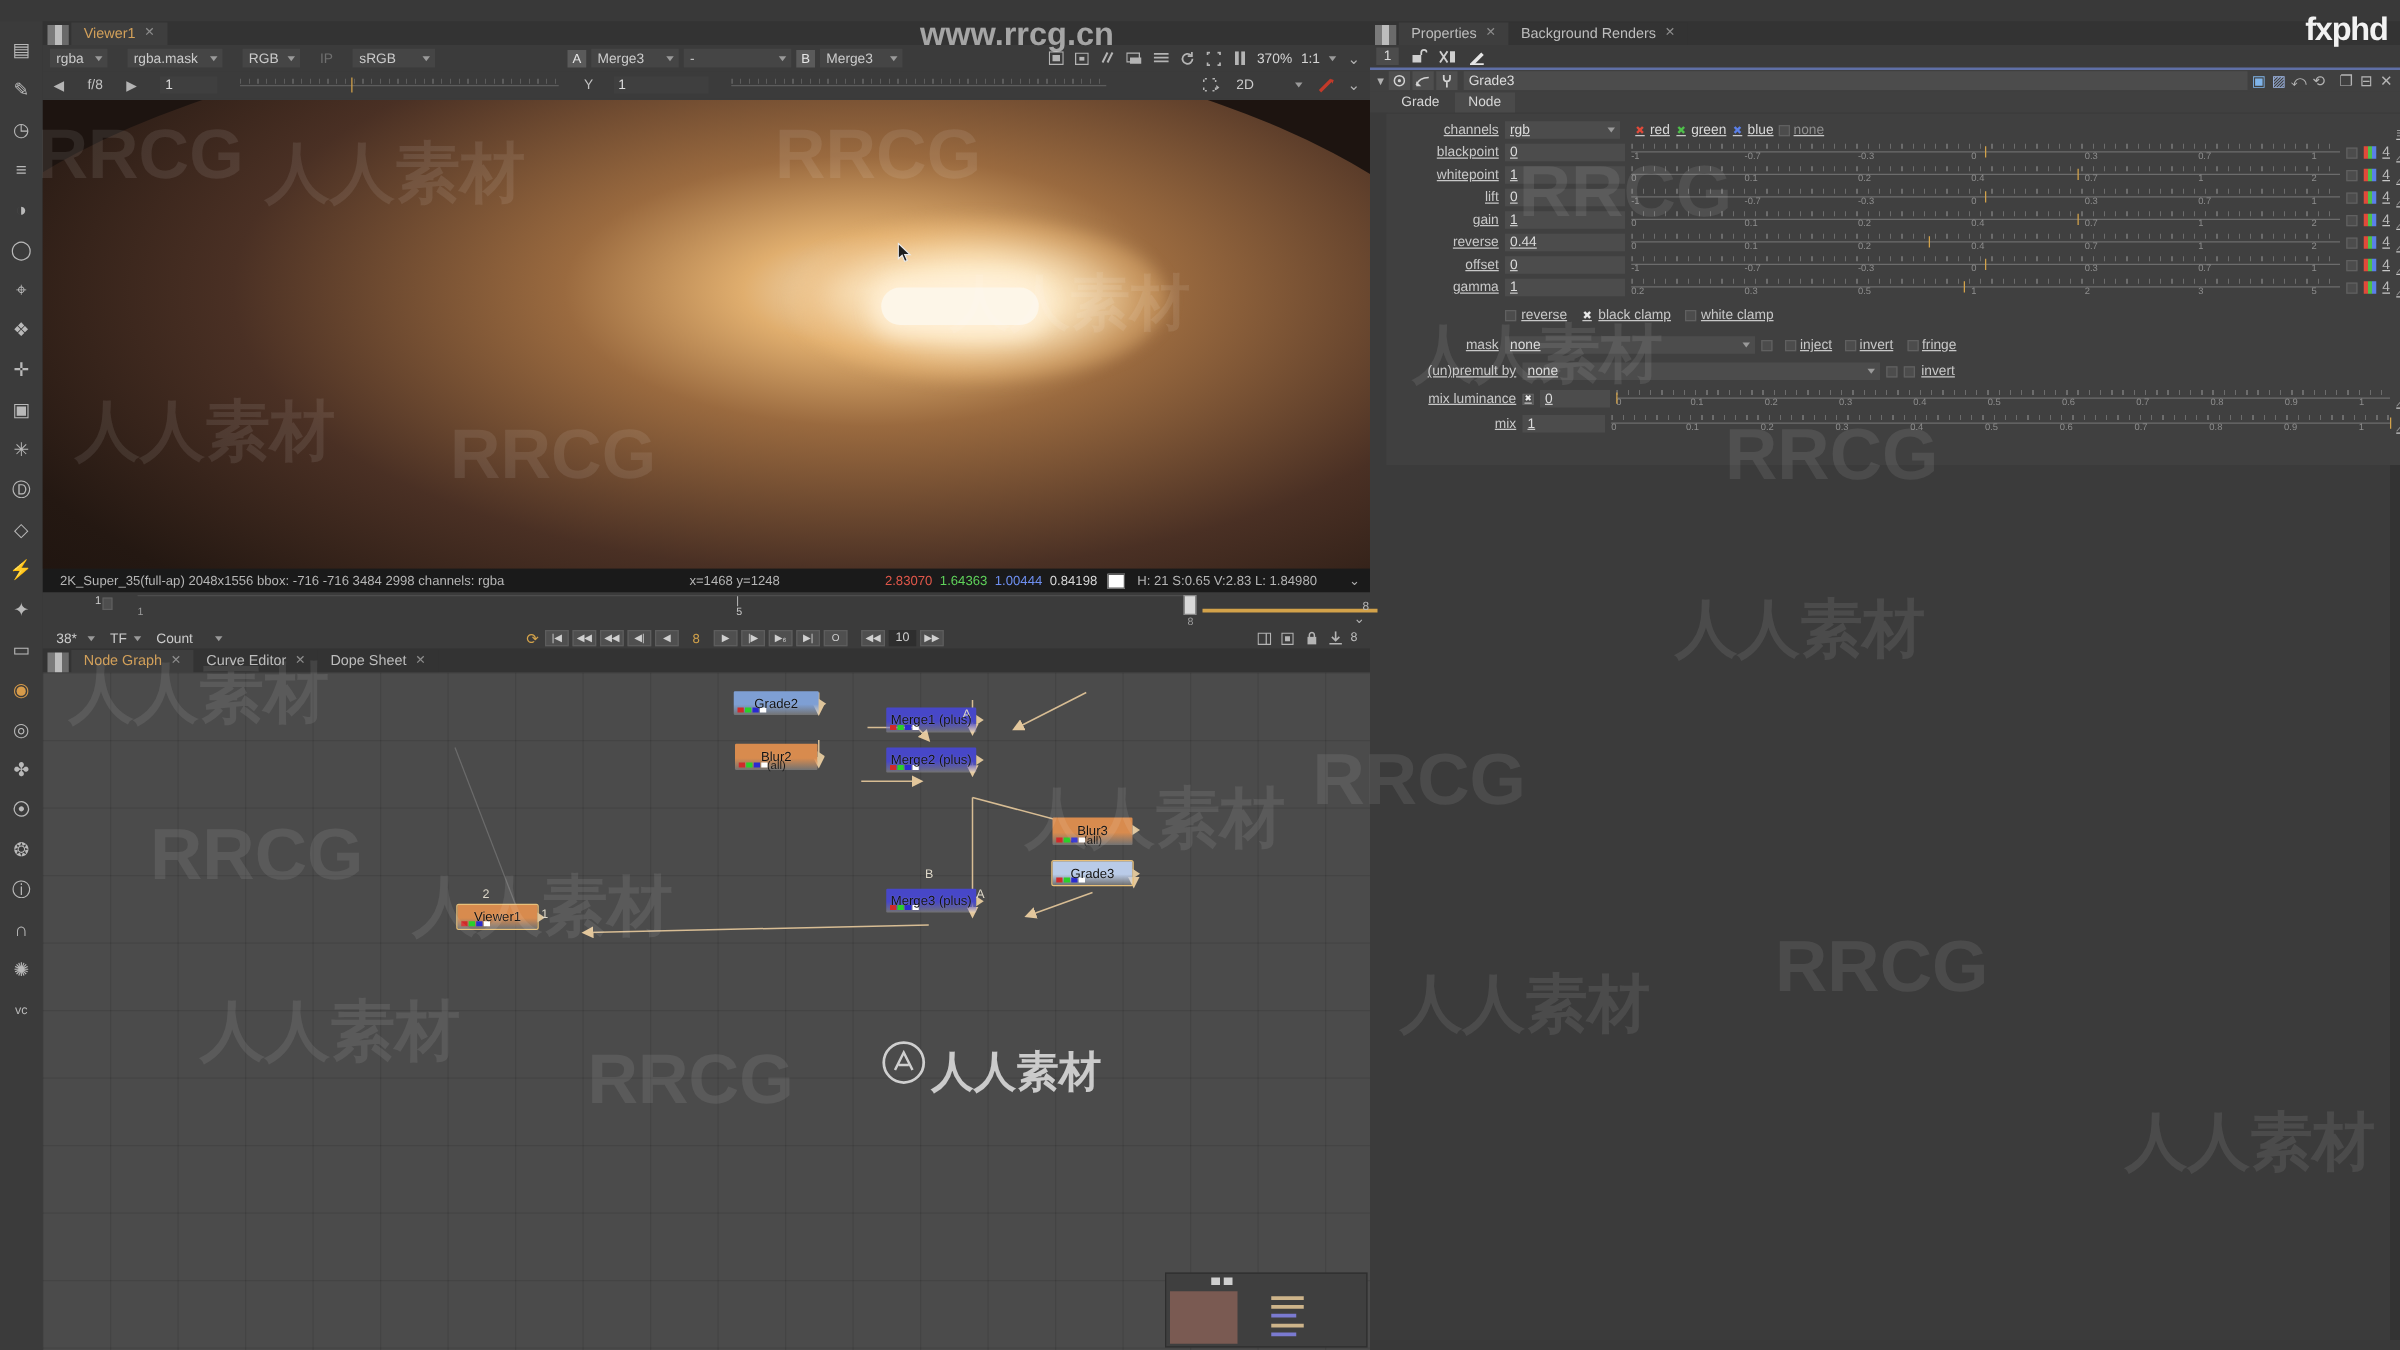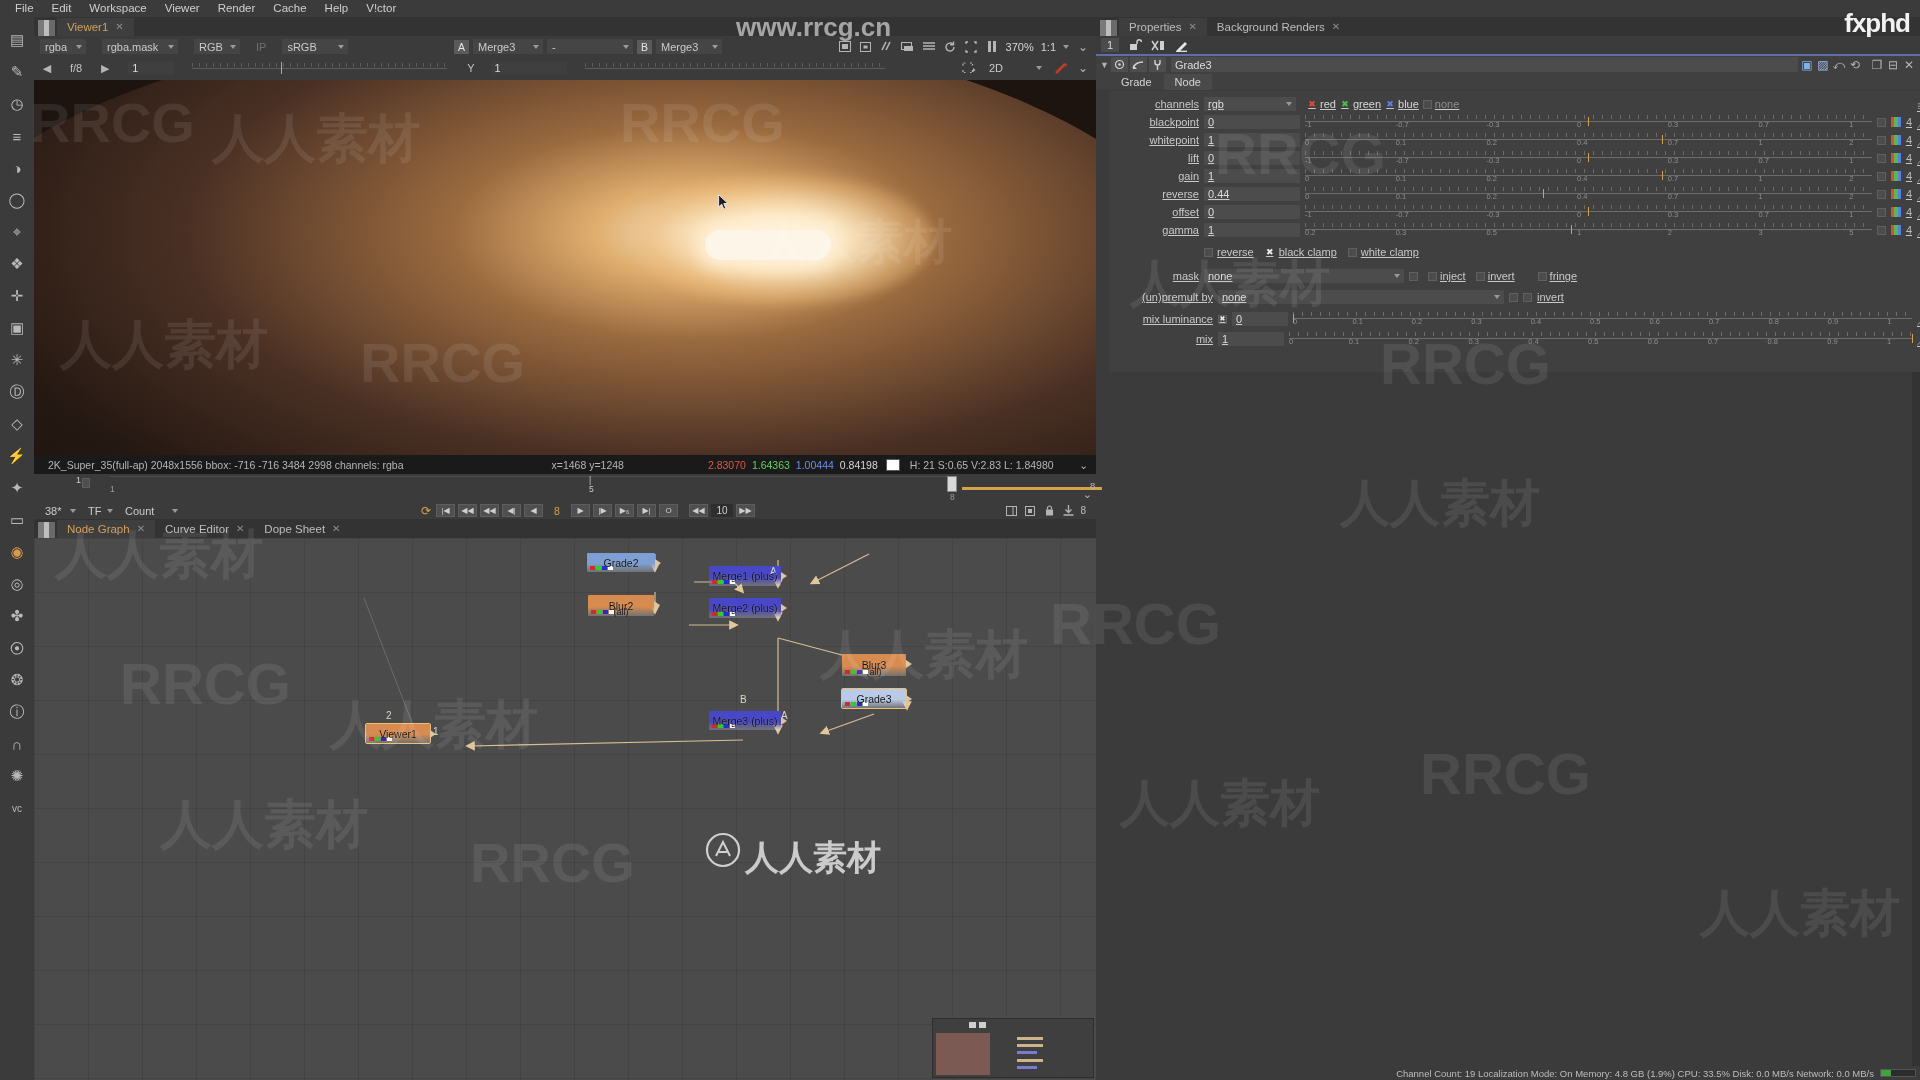--- a/index.html
+++ b/index.html
@@ -124,30 +124,20 @@
   #fxphd{ position:absolute; right:10px; top:8px; font-size:26px; font-weight:bold;
      color:#f2f2f2; letter-spacing:-1px; z-index:70; }
   .scroll-v{ position:absolute; right:0; width:8px; background:#333; }
   .cursor-arrow{ position:absolute; z-index:55; }
 </style>
 </head>
 <body>
 
 <div id="app">
 
-  <div id="menubar">
-      <div class="mi">File</div>
-      <div class="mi">Edit</div>
-      <div class="mi">Workspace</div>
-      <div class="mi">Viewer</div>
-      <div class="mi">Render</div>
-      <div class="mi">Cache</div>
-      <div class="mi">Help</div>
-      <div class="mi">V!ctor</div>
-    </div>
 
   <div id="toolbar">
       <div class="tb" style="font-size: 15px;">▤</div>
       <div class="tb" style="font-size: 15px;">✎</div>
       <div class="tb" style="font-size: 15px;">◷</div>
       <div class="tb" style="font-size: 15px;">≡</div>
       <div class="tb" style="font-size: 15px;">◑</div>
       <div class="tb" style="font-size: 15px;">◯</div>
       <div class="tb" style="font-size: 15px;">⌖</div>
       <div class="tb" style="font-size: 15px;">❖</div>
@@ -684,21 +674,21 @@
         <div class="cbox"></div>
         <div id="maskOpts" style="display:flex;align-items:center;gap:5px">
             <span style="display: flex; align-items: center; gap: 3px; margin-left: 5px;">
               <span class="cbox"></span>
               <span class="ctext">inject</span>
             </span>
             <span style="display: flex; align-items: center; gap: 3px; margin-left: 5px;">
               <span class="cbox"></span>
               <span class="ctext">invert</span>
             </span>
-            <span style="display: flex; align-items: center; gap: 3px; margin-left: 18px;">
+            <span style="display: flex; align-items: center; gap: 3px; margin-left: 6px;">
               <span class="cbox"></span>
               <span class="ctext">fringe</span>
             </span>
           </div>
       </div>
 
       <div class="prow" style="margin-top:3px">
         <span class="plabel" style="width:96px">(un)premult by</span>
         <div class="pdrop" style="width:286px">
           <span>none</span>
@@ -947,24 +937,20 @@
         <div style="position:absolute;left:3px;top:14px;width:54px;height:42px;background:#7a5a52"></div>
         <div style="position:absolute;left:84px;top:18px;width:26px;height:3px;background:#cdb48a"></div>
         <div style="position:absolute;left:84px;top:25px;width:26px;height:3px;background:#cdb48a"></div>
         <div style="position:absolute;left:84px;top:32px;width:20px;height:3px;background:#7a7ad0"></div>
         <div style="position:absolute;left:84px;top:40px;width:26px;height:3px;background:#cdb48a"></div>
         <div style="position:absolute;left:84px;top:47px;width:20px;height:3px;background:#7a7ad0"></div>
       </div>
     </div>
   </div>
 
-  <div id="statusbar">
-    <span>Channel Count: 19  Localization Mode: On  Memory: 4.8 GB (1.9%)  CPU: 33.5%  Disk: 0.0 MB/s  Network: 0.0 MB/s</span>
-    <span id="memgauge"></span>
-  </div>
 
   <div id="fxphd">fxphd</div>
 
   <div class="wm cn" style="left:736px;top:12px;font-size:26px;color:rgba(235,235,235,.62)">www.rrcg.cn</div>
 
   <div class="wm" style="left:30px;top:90px;font-size:56px">RRCG</div>
   <div class="wm" style="left:212px;top:104px;font-size:52px">人人素材</div>
   <div class="wm" style="left:620px;top:90px;font-size:56px">RRCG</div>
   <div class="wm" style="left:760px;top:210px;font-size:48px">人人素材</div>
   <div class="wm" style="left:1215px;top:120px;font-size:58px">RRCG</div>

